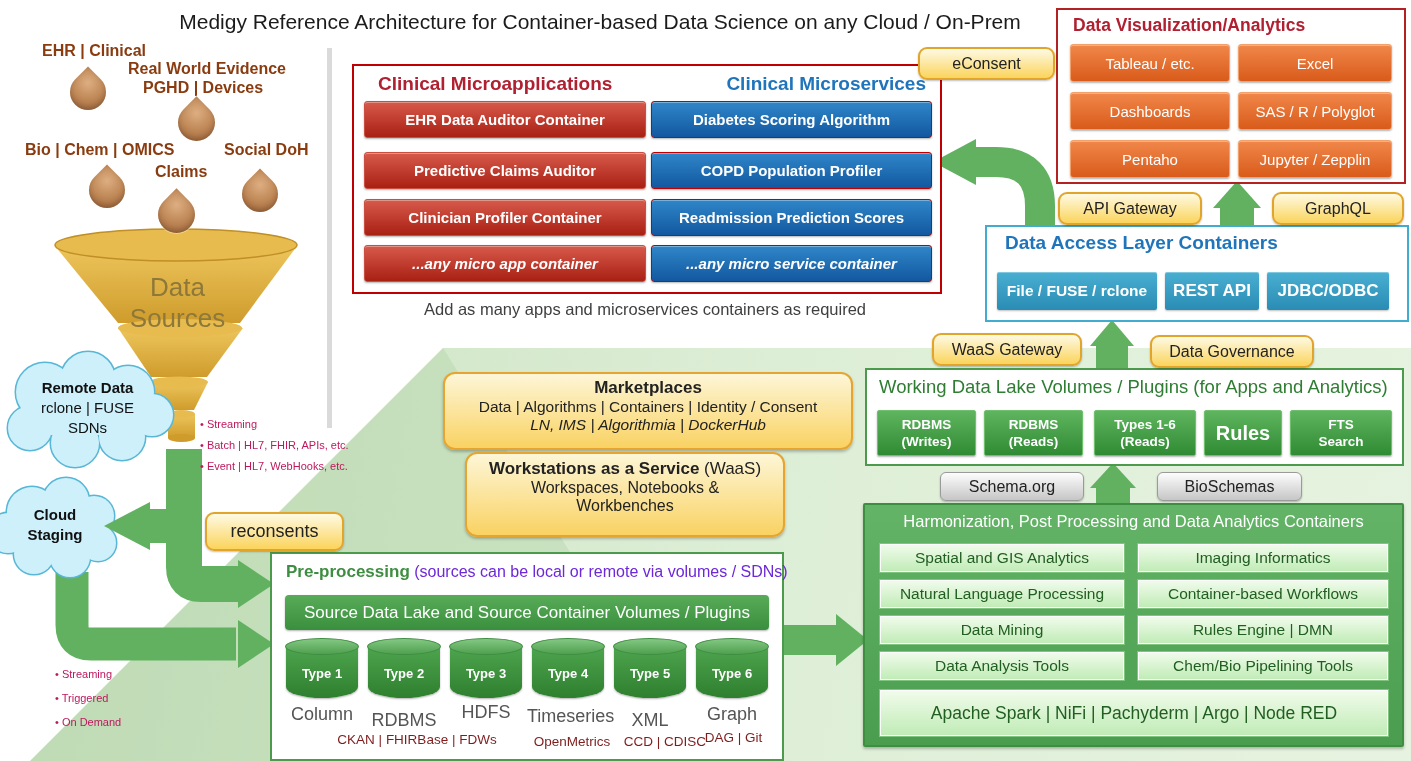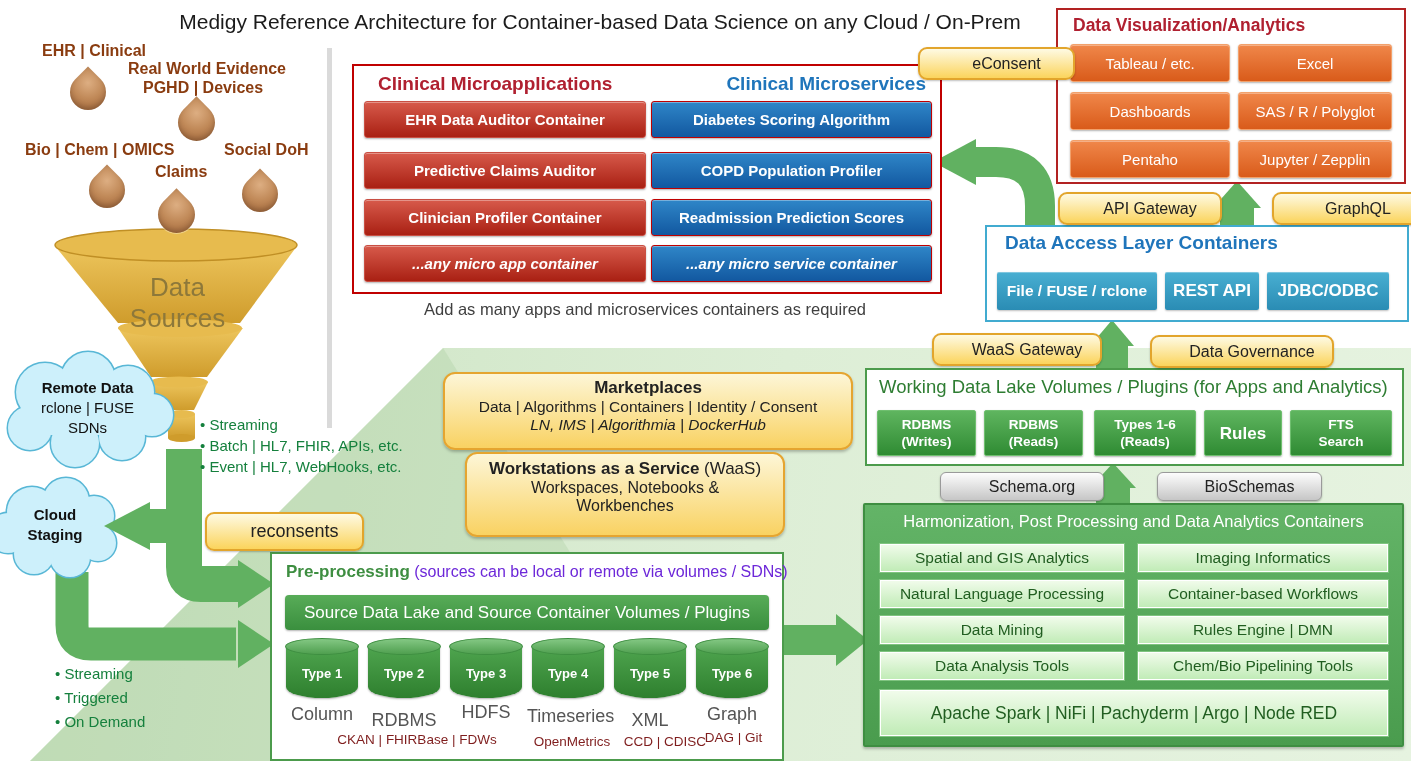--- a/index.html
+++ b/index.html
@@ -13,25 +13,25 @@
     clip-path:polygon(443px 348px,700px 761px,30px 761px);}
   #divider{left:327px;top:48px;width:5px;height:380px;background:#dadada;}
   
   .title{left:150px;top:10px;width:900px;text-align:center;font-size:21px;color:#1b1b1b;}
   .brown{color:#8a3c10;font-size:16px;font-weight:600;white-space:nowrap;}
   .droplet{border-radius:0 50% 50% 50%;transform:rotate(45deg);
     background:radial-gradient(circle at 32% 32%,#ddae82 0%,#c18a59 45%,#99halted 100%);
     background:radial-gradient(circle at 32% 32%,#ddae82 0%,#c18a59 45%,#995c31 100%);
     box-shadow:inset -2px -2px 5px rgba(0,0,0,.18), 0 0 0 1px rgba(255,255,255,.35);}
   .funnel-label{left:100px;top:272px;width:155px;text-align:center;font-size:26px;color:#8d783a;}
-  .bullets{font-size:15px;color:#15803d;line-height:21px;white-space:nowrap;}
+  .bullets{font-size:11px;color:#be185d;line-height:21px;white-space:nowrap;}
   .cloud-text{font-size:15px;color:#111;text-align:center;line-height:20px;}
   
   .badge{display:flex;align-items:center;justify-content:center;border:2px solid #e2a52c;border-radius:9px;
-    background:linear-gradient(#fefae3,#fbd45c);font-size:16px;color:#222;box-shadow:0 1px 2px rgba(0,0,0,.25);white-space:nowrap;padding-left:20px;}
+    background:linear-gradient(#fefae3,#fbd45c);font-size:16px;color:#222;box-shadow:0 1px 2px rgba(0,0,0,.25);white-space:nowrap;}
   .badge.gray{border:1.5px solid #9a9a9a;border-radius:6px;background:linear-gradient(#fdfdfd,#c6c6c6);}
   
   .panel-red{border:2.5px solid #c00000;background:#fff;}
   .hdr-red{color:#b02030;font-size:19px;font-weight:600;white-space:nowrap;}
   .hdr-blue{color:#1f75bb;font-size:19px;font-weight:600;white-space:nowrap;}
   .box-red,.box-blue{display:flex;align-items:center;justify-content:center;color:#fff;font-size:15px;font-weight:700;
     border-radius:3px;box-shadow:inset 0 1px 0 rgba(255,255,255,.35),0 1px 2px rgba(0,0,0,.3);text-align:center;}
   .box-red{background:linear-gradient(#d75a4b,#a92013);border:1px solid #c94f43;}
   .box-blue{background:linear-gradient(#2f86c8,#1258a0);border:1px solid #c00000;}
   .italic{font-style:italic;}
@@ -244,21 +244,21 @@
       <span>(Writes)</span>
     </div>
     <div class="abs box-green" style="left:117px;top:40px;width:97px;height:44px;">
       <span>RDBMS</span>
       <span>(Reads)</span>
     </div>
     <div class="abs box-green" style="left:227px;top:40px;width:100px;height:44px;">
       <span>Types 1-6</span>
       <span>(Reads)</span>
     </div>
-    <div class="abs box-green" style="left:337px;top:40px;width:76px;height:44px;font-size:17px;">
+    <div class="abs box-green" style="left:337px;top:40px;width:76px;height:44px;font-size:20px;">
       <span>Rules</span>
     </div>
     <div class="abs box-green" style="left:423px;top:40px;width:100px;height:44px;">
       <span>FTS</span>
       <span>Search</span>
     </div>
   </div>
 
   <div class="abs panel-harm" style="left:863px;top:503px;width:537px;height:240px;">
     <div class="abs hdr-harm" style="left:0;top:7px;width:100%;">Harmonization, Post Processing and Data Analytics Containers</div>

